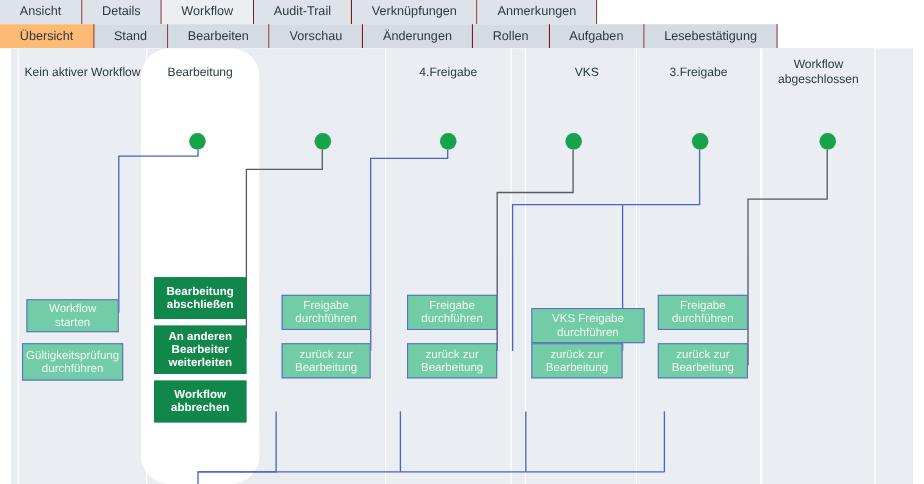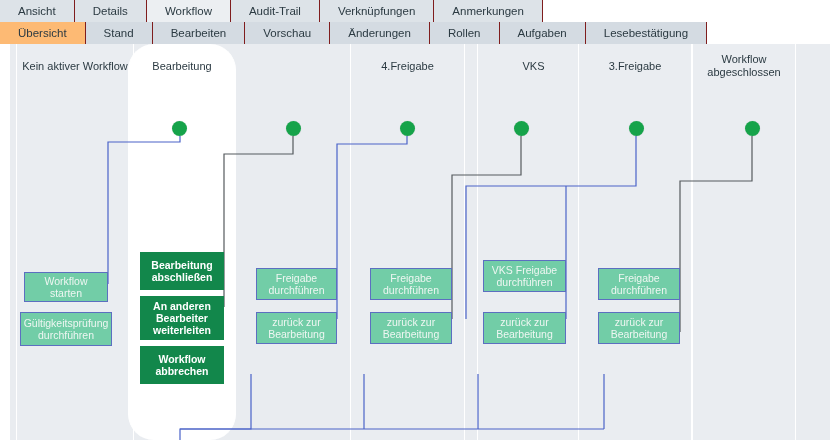--- a/index.html
+++ b/index.html
@@ -226,20 +226,20 @@
     <div class="btn btn-dark" style="left:140px; top:208px; width:84px; height:38px;">Bearbeitung abschließen</div>
     <div class="btn btn-dark" style="left:140px; top:252px; width:84px; height:44px;">An anderen Bearbeiter weiterleiten</div>
     <div class="btn btn-dark" style="left:140px; top:302px; width:84px; height:38px;">Workflow abbrechen</div>
 
     <div class="btn btn-light" style="left:256px; top:224px; width:81px; height:32px;">Freigabe durchführen</div>
     <div class="btn btn-light" style="left:256px; top:268px; width:81px; height:32px;">zurück zur Bearbeitung</div>
 
     <div class="btn btn-light" style="left:370px; top:224px; width:82px; height:32px;">Freigabe durchführen</div>
     <div class="btn btn-light" style="left:370px; top:268px; width:82px; height:32px;">zurück zur Bearbeitung</div>
 
-    <div class="btn btn-light" style="left:483px; top:216px; width:83px; height:32px;">VKS Freigabe durchführen</div>
+    <div class="btn btn-light" style="left:483px; top:236px; width:103px; height:32px;">VKS Freigabe durchführen</div>
     <div class="btn btn-light" style="left:483px; top:268px; width:83px; height:32px;">zurück zur Bearbeitung</div>
 
     <div class="btn btn-light" style="left:598px; top:224px; width:82px; height:32px;">Freigabe durchführen</div>
     <div class="btn btn-light" style="left:598px; top:268px; width:82px; height:32px;">zurück zur Bearbeitung</div>
 
   </div>
 </div>
 
 </body></html>

